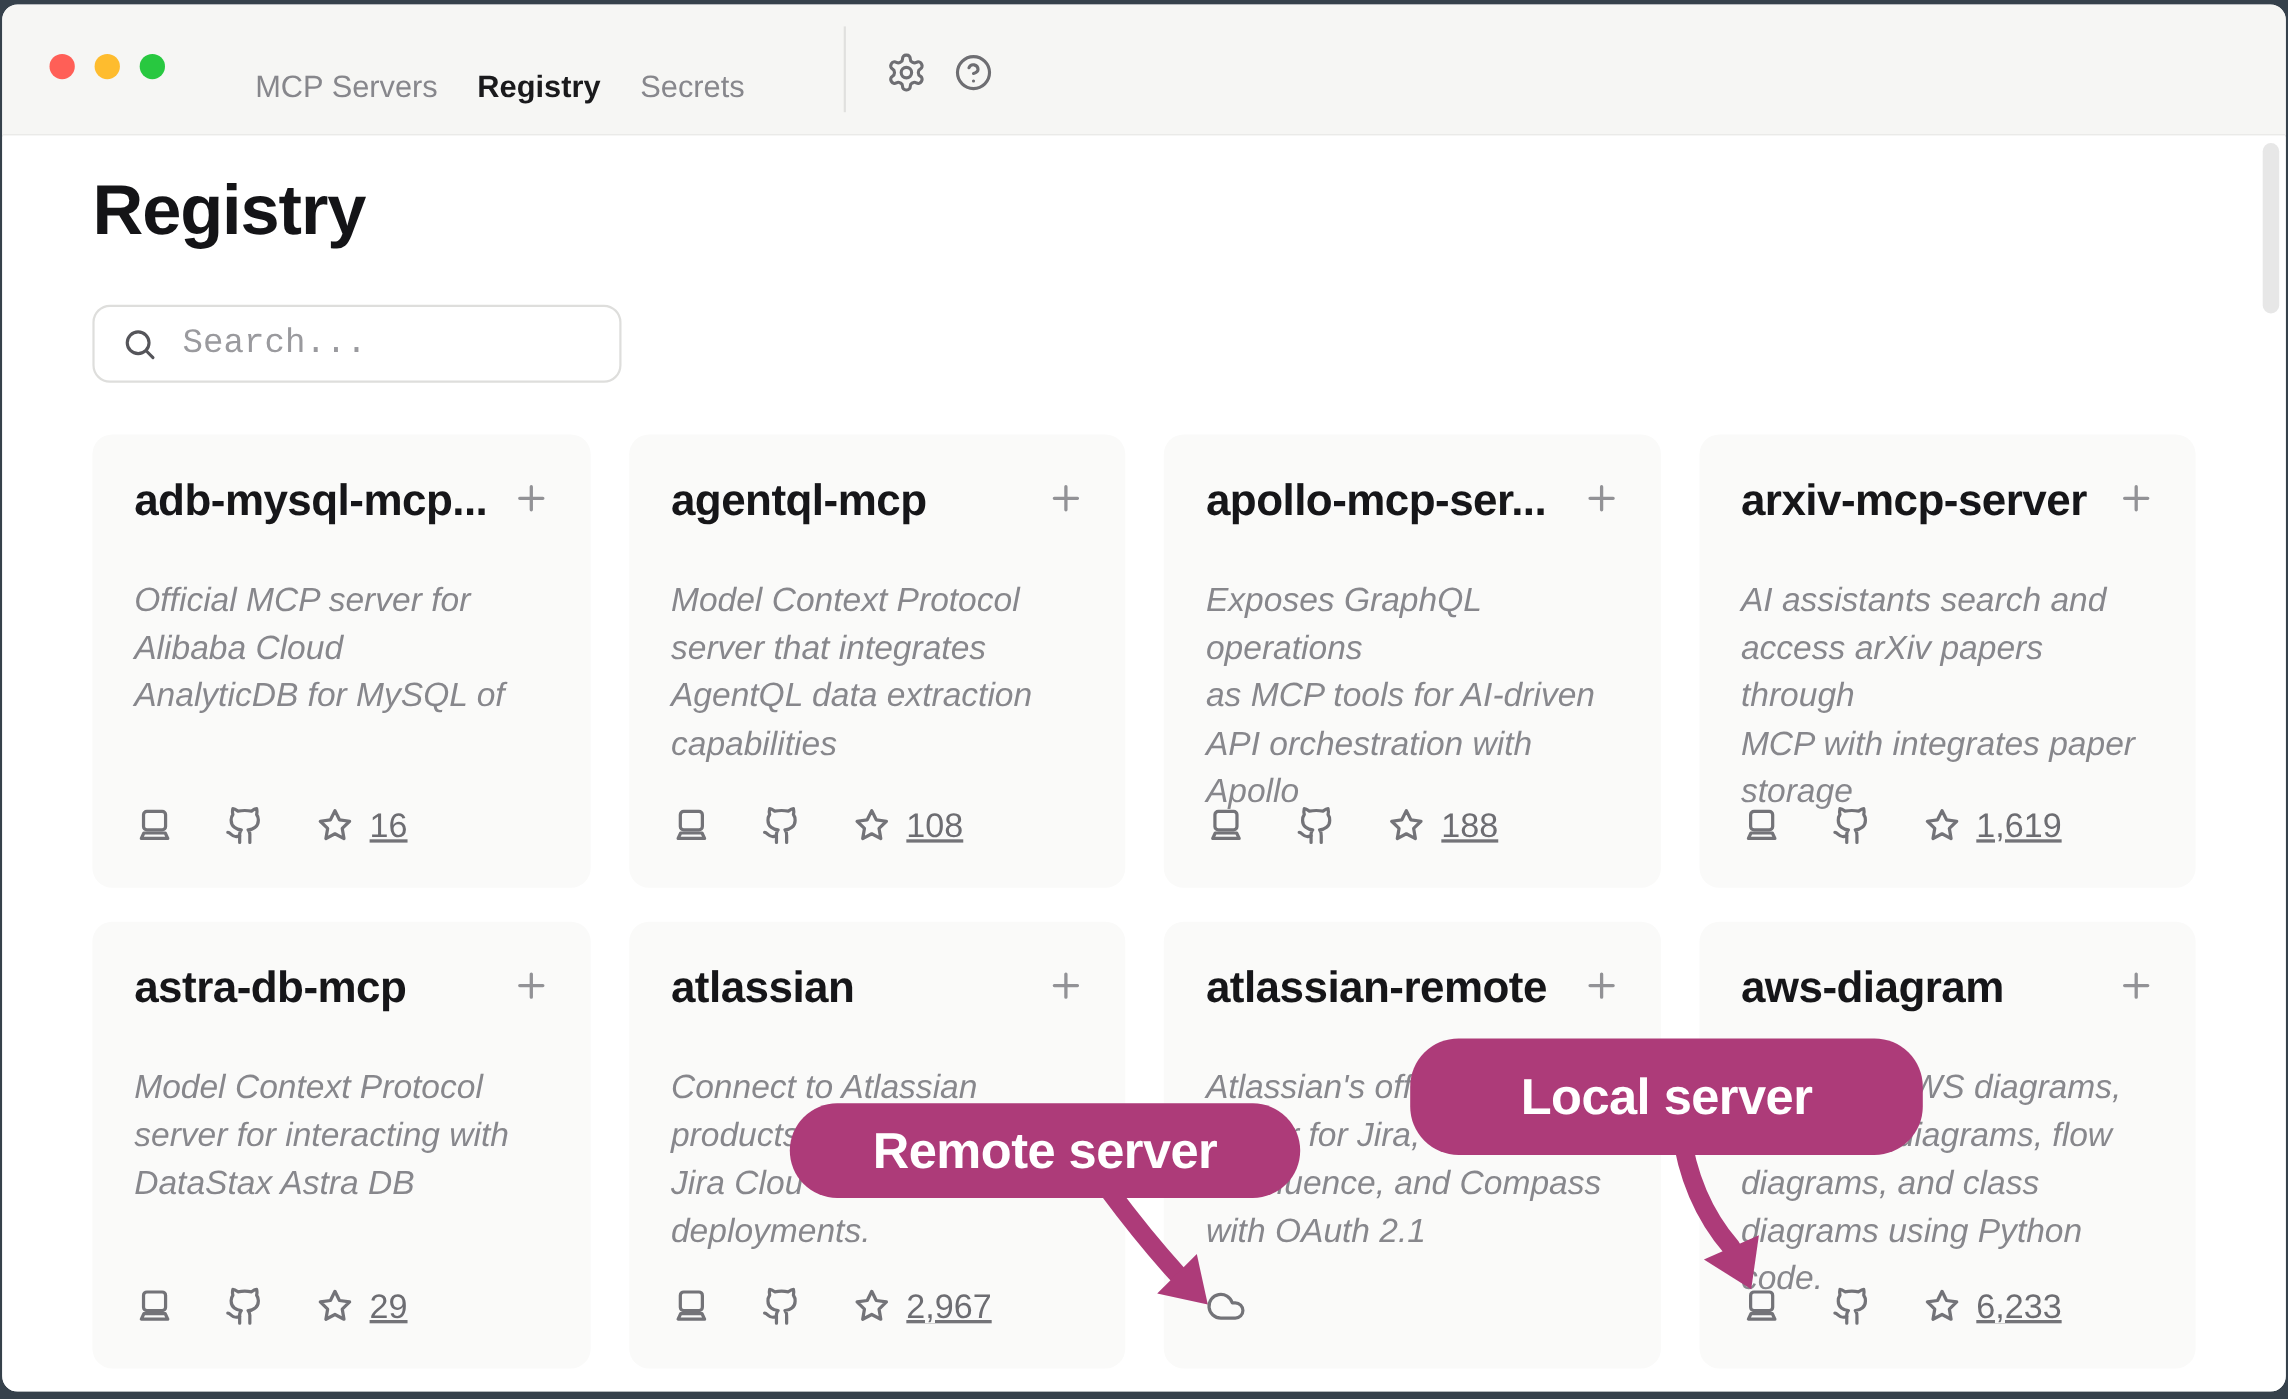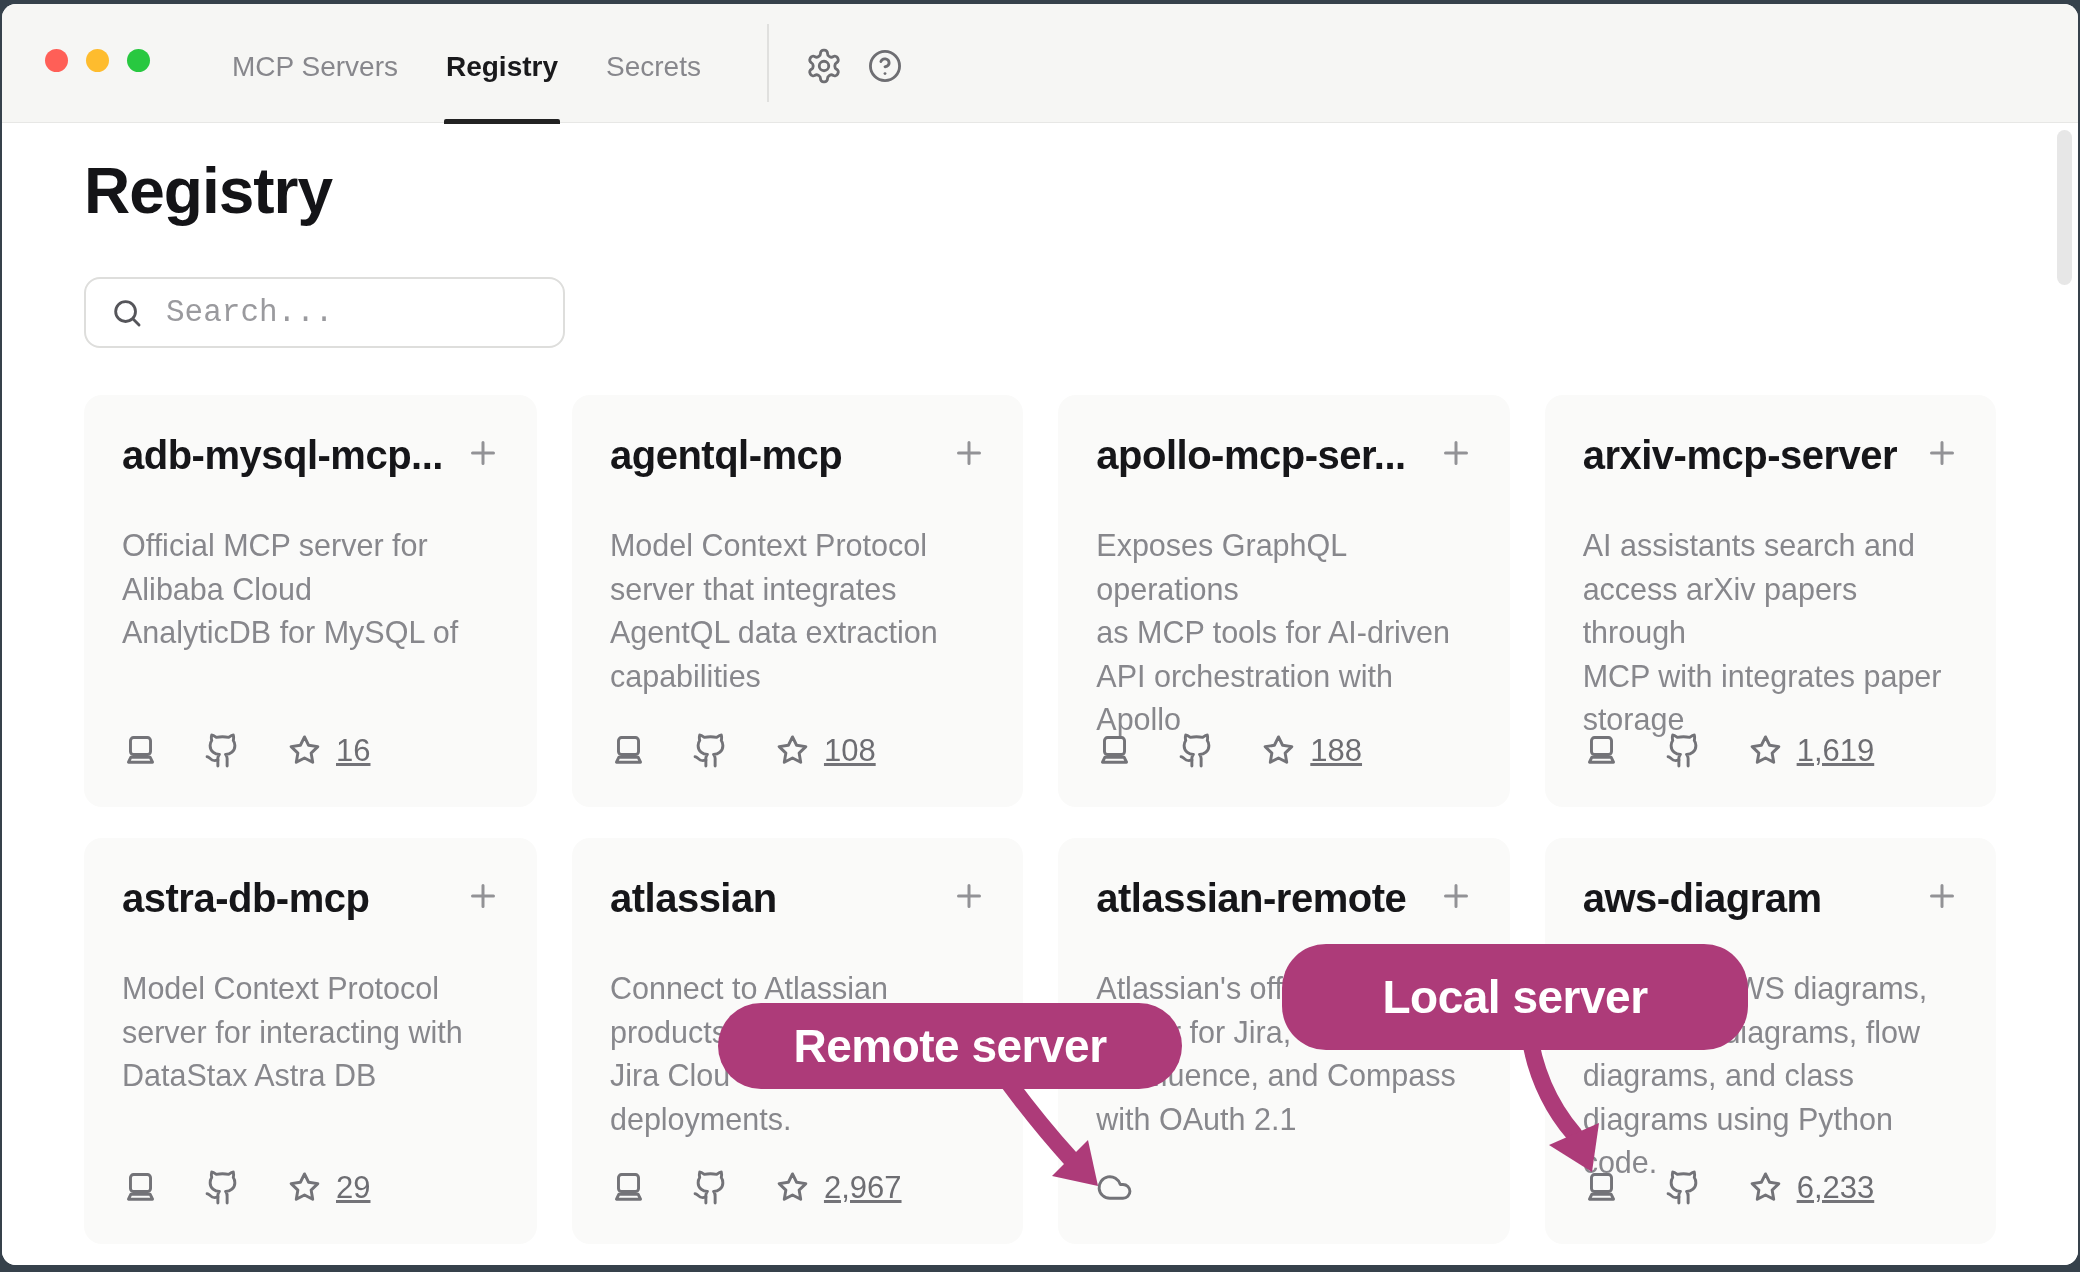--- a/index.html
+++ b/index.html
@@ -13,21 +13,21 @@
     position: absolute; left: 2px; top: 4px; right: 2px; bottom: 7px;
     background: #ffffff; border-radius: 14px; overflow: hidden;
   }
   
   .titlebar {
     position: relative; height: 119px; background: #f6f6f4;
     border-bottom: 1px solid #e7e7e5;
   }
   .traffic { position: absolute; left: 43px; top: 45px; display: flex; gap: 18px; }
   .traffic span { width: 23px; height: 23px; border-radius: 50%; display: block; }
-  .tabs { position: absolute; left: 230px; top: 0; height: 125px; display: flex; gap: 48px; align-items: center; }
+  .tabs { position: absolute; left: 230px; top: 12px; height: 125px; display: flex; gap: 36px; align-items: center; }
   .tab { position: relative; height: 119px; display: flex; align-items: center;
          font-size: 28px; color: #87878c; cursor: default; }
   .tab.active { color: #1a1a1c; font-weight: bold; }
   .tab.active::after {
     content: ""; position: absolute; left: -2px; right: -2px; bottom: 0;
     height: 7px; background: #222; border-radius: 2px;
   }
   .tb-divider { position: absolute; left: 765px; top: 20px; width: 2px; height: 78px; background: #e0e0de; }
   .tb-btn { position: absolute; top: 40px; width: 44px; height: 44px; border: 0; background: transparent;
             color: #6e6e72; display: flex; align-items: center; justify-content: center; cursor: pointer; }
@@ -62,21 +62,21 @@
   .card h2 {
     font-size: 40px; font-weight: bold; letter-spacing: -0.5px; color: #161619;
     margin-right: 56px; white-space: nowrap; overflow: hidden;
   }
   .add-btn {
     position: absolute; top: 36px; right: 32px; width: 44px; height: 44px;
     border: 0; background: transparent; color: #929296; cursor: pointer;
     display: flex; align-items: center; justify-content: center;
   }
   .add-btn svg { width: 36px; height: 36px; }
-  .desc { margin-top: 46px; font-size: 30.5px; line-height: 43.5px; color: #87878c; }
+  .desc { margin-top: 46px; font-size: 30.5px; line-height: 43.5px; color: #87878c; font-style: italic; }
   .foot {
     position: absolute; left: 38px; bottom: 38px;
     display: flex; align-items: center; gap: 45px; color: #737378;
   }
   .foot .ic { width: 37px; height: 37px; display: block; }
   .stars { display: flex; align-items: center; gap: 13px; text-decoration: underline; }
   .stars .count { font-size: 31px; color: #6d6d72; }
   
   .scroll-thumb {
     position: absolute; right: 6px; top: 6px; width: 15px; height: 155px;

